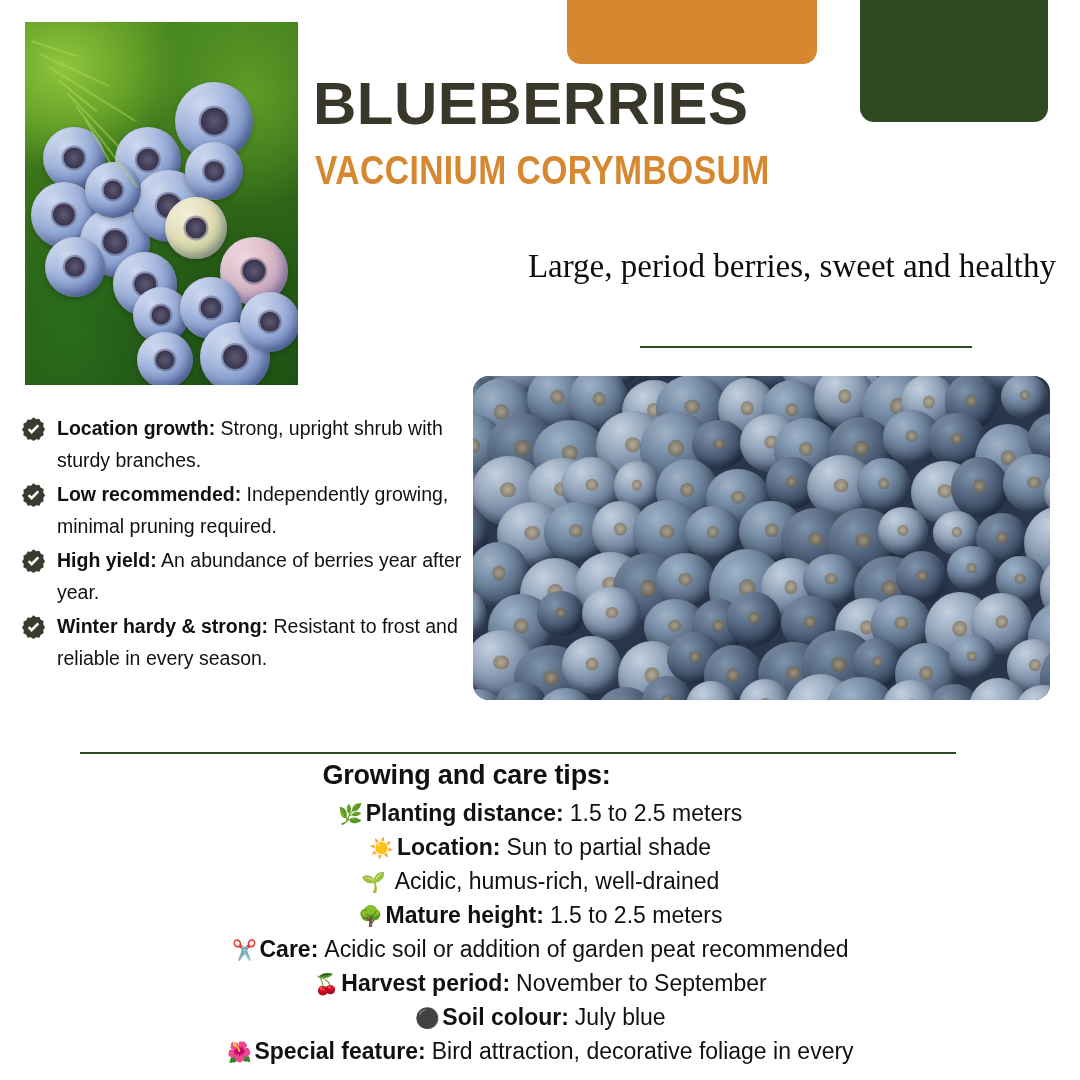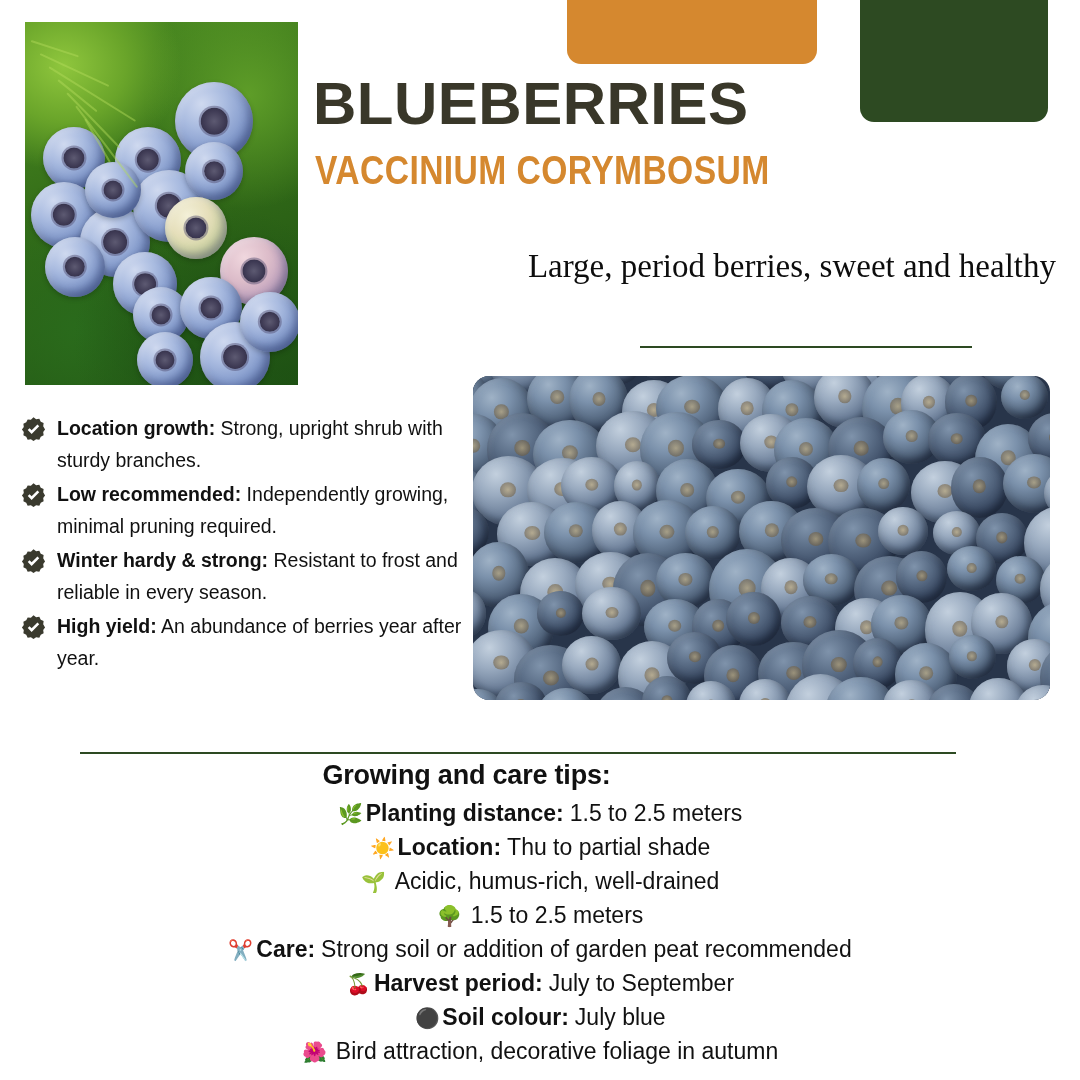--- a/index.html
+++ b/index.html
@@ -441,66 +441,68 @@
       </span>
       <div class="feature-text"><b>Low recommended:</b><span> Independently growing, minimal pruning required.</span></div>
     </div>
     <div class="feature-row">
       <span class="badge-check">
         <svg width="27" height="27" viewBox="0 0 32 32" aria-hidden="true">
   <path fill="#3a3a2e" d="M16 1.6l3.1 2.2 3.8-.5 1.7 3.4 3.4 1.7-.5 3.8L29.7 16l-2.2 3.1.5 3.8-3.4 1.7-1.7 3.4-3.8-.5L16 29.7l-3.1-2.2-3.8.5-1.7-3.4-3.4-1.7.5-3.8L2.3 16l2.2-3.1-.5-3.8 3.4-1.7 1.7-3.4 3.8.5z"></path>
   <path fill="#ffffff" d="M13.8 21.2l-4.6-4.6 2.1-2.1 2.5 2.5 6.9-6.9 2.1 2.1z"></path>
 </svg>
       </span>
-      <div class="feature-text"><b>Winter hardy &amp; strong:</b><span> Resistant to frost and reliable in every season.</span></div>
+      <div class="feature-text"><b>High yield:</b><span> An abundance of berries year after year.</span></div>
     </div>
     <div class="feature-row">
       <span class="badge-check">
         <svg width="27" height="27" viewBox="0 0 32 32" aria-hidden="true">
   <path fill="#3a3a2e" d="M16 1.6l3.1 2.2 3.8-.5 1.7 3.4 3.4 1.7-.5 3.8L29.7 16l-2.2 3.1.5 3.8-3.4 1.7-1.7 3.4-3.8-.5L16 29.7l-3.1-2.2-3.8.5-1.7-3.4-3.4-1.7.5-3.8L2.3 16l2.2-3.1-.5-3.8 3.4-1.7 1.7-3.4 3.8.5z"></path>
   <path fill="#ffffff" d="M13.8 21.2l-4.6-4.6 2.1-2.1 2.5 2.5 6.9-6.9 2.1 2.1z"></path>
 </svg>
       </span>
-      <div class="feature-text"><b>High yield:</b><span> An abundance of berries year after year.</span></div>
+      <div class="feature-text"><b>Winter hardy &amp; strong:</b><span> Resistant to frost and reliable in every season.</span></div>
     </div>
   </div>
 
 <div class="care-rule"></div>
 <div class="care-heading">Growing and care tips:</div>
 <div class="care-list" id="care-list">
     <div class="care-row">
       <span class="ic">🌿</span>
       <b>Planting distance:</b>
       <span class="val">1.5 to 2.5 meters</span>
     </div>
     <div class="care-row">
       <span class="ic">☀️</span>
       <b>Location:</b>
-      <span class="val">Thu to partial shade</span>
+      <span class="val">Sun to partial shade</span>
     </div>
     <div class="care-row">
       <span class="ic">🌱</span>
       <span class="val">Acidic, humus-rich, well-drained</span>
     </div>
     <div class="care-row">
       <span class="ic">🌳</span>
+      <b>Mature height:</b>
       <span class="val">1.5 to 2.5 meters</span>
     </div>
     <div class="care-row">
       <span class="ic">✂️</span>
       <b>Care:</b>
-      <span class="val">Strong soil or addition of garden peat recommended</span>
+      <span class="val">Acidic soil or addition of garden peat recommended</span>
     </div>
     <div class="care-row">
       <span class="ic">🍒</span>
       <b>Harvest period:</b>
-      <span class="val">July to September</span>
+      <span class="val">November to September</span>
     </div>
     <div class="care-row">
       <span class="ic">⚫</span>
       <b>Soil colour:</b>
       <span class="val">July blue</span>
     </div>
     <div class="care-row">
       <span class="ic">🌺</span>
-      <span class="val">Bird attraction, decorative foliage in autumn</span>
+      <b>Special feature:</b>
+      <span class="val">Bird attraction, decorative foliage in every</span>
     </div>
   </div>
 
 </body></html>

